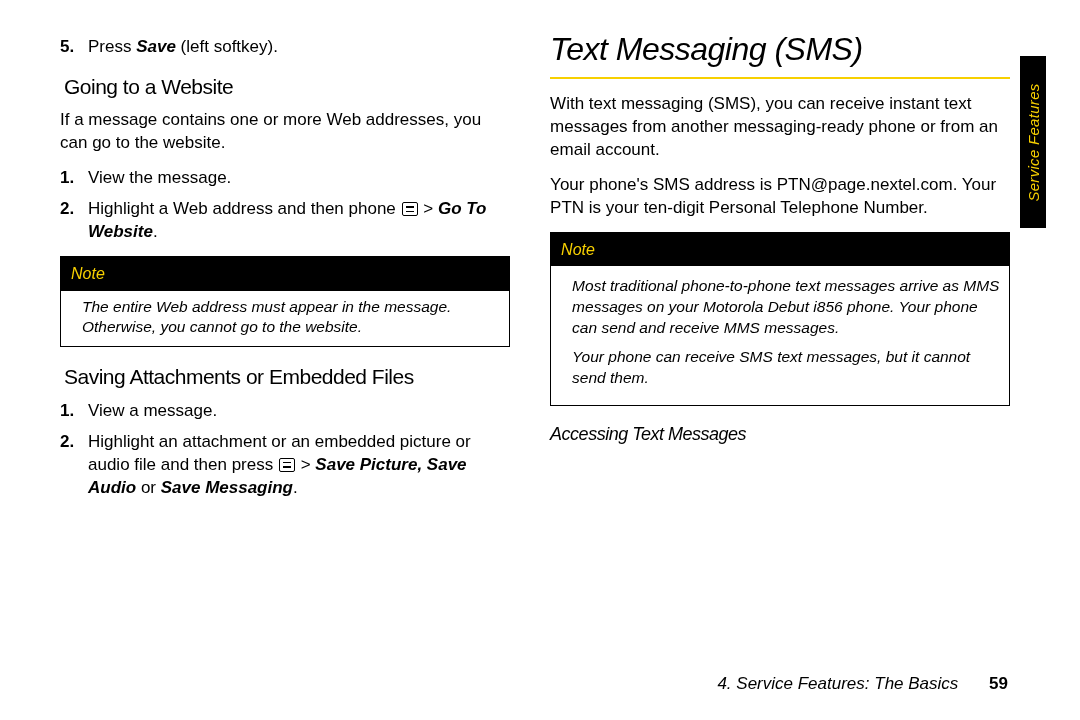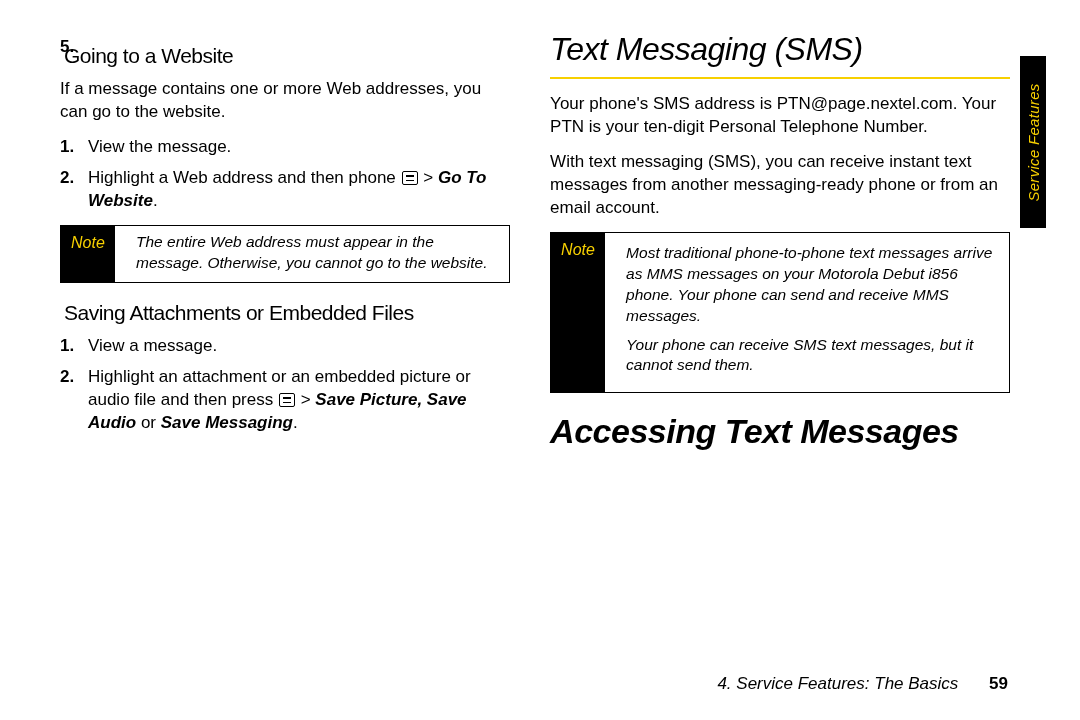--- a/index.html
+++ b/index.html
@@ -27,22 +27,22 @@
     letter-spacing: -0.5px;
     margin-bottom: 6px;
   }
   .yellow-rule {
     height: 2px;
     background: #f7d000;
     margin: 0 0 14px 0;
   }
   .h2 {
     font-style: italic;
-    font-weight: 700;
-    font-size: 34px;
+    font-weight: 400;
+    font-size: 18px;
     letter-spacing: -0.5px;
     margin: 6px 0 10px 0;
   }
   .h3 {
     font-weight: 400;
     font-size: 21px;
     letter-spacing: -0.5px;
     margin: 14px 0 8px 4px;
   }
   .para { margin: 8px 0 12px 0; }
@@ -81,20 +81,21 @@
     content: "";
     position: absolute;
     background: #000;
   }
   .icon-key::before { left: 3px; right: 3px; top: 3px; height: 1.5px; }
   .icon-key::after  { left: 3px; right: 3px; bottom: 3px; height: 1.5px; }
   .notebox {
     display: flex;
     border: 1.5px solid #000;
     margin: 12px 0 16px 0;
+    flex-direction: column;
   }
   .notebox .note-label {
     background: #000;
     color: #f7d000;
     font-style: italic;
     font-size: 16px;
     padding: 6px 10px 6px 10px;
     min-width: 54px;
   }
   .notebox .note-body {
@@ -146,20 +147,23 @@
     <span>Service Features</span>
   </div>
 
   <div class="columns">
 
     <div class="col">
 
       <ol class="steps">
         <li>
           <span class="num">5.</span>
+          <span>
+            <span>Press </span><span class="bolditalic">Save</span><span> (left softkey).</span>
+          </span>
         </li>
       </ol>
 
       <div class="h3">Going to a Website</div>
       <p class="para">If a message contains one or more Web addresses, you can go to the website.</p>
 
       <ol class="steps">
         <li>
           <span class="num">1.</span>
           <span>View the message.</span>
@@ -192,22 +196,22 @@
         </li>
       </ol>
 
     </div>
 
     <div class="col right">
 
       <div class="h1">Text Messaging (SMS)</div>
       <div class="yellow-rule"></div>
 
+      <p class="para">With text messaging (SMS), you can receive instant text messages from another messaging-ready phone or from an email account.</p>
       <p class="para">Your phone's SMS address is PTN@page.nextel.com. Your PTN is your ten-digit Personal Telephone Number.</p>
-      <p class="para">With text messaging (SMS), you can receive instant text messages from another messaging-ready phone or from an email account.</p>
 
       <div class="notebox">
         <div class="note-label">Note</div>
         <div class="note-body">
           <div class="np">Most traditional phone-to-phone text messages arrive as MMS messages on your Motorola Debut i856 phone. Your phone can send and receive MMS messages.</div>
           <div class="np">Your phone can receive SMS text messages, but it cannot send them.</div>
         </div>
       </div>
 
       <div class="h2">Accessing Text Messages</div>

